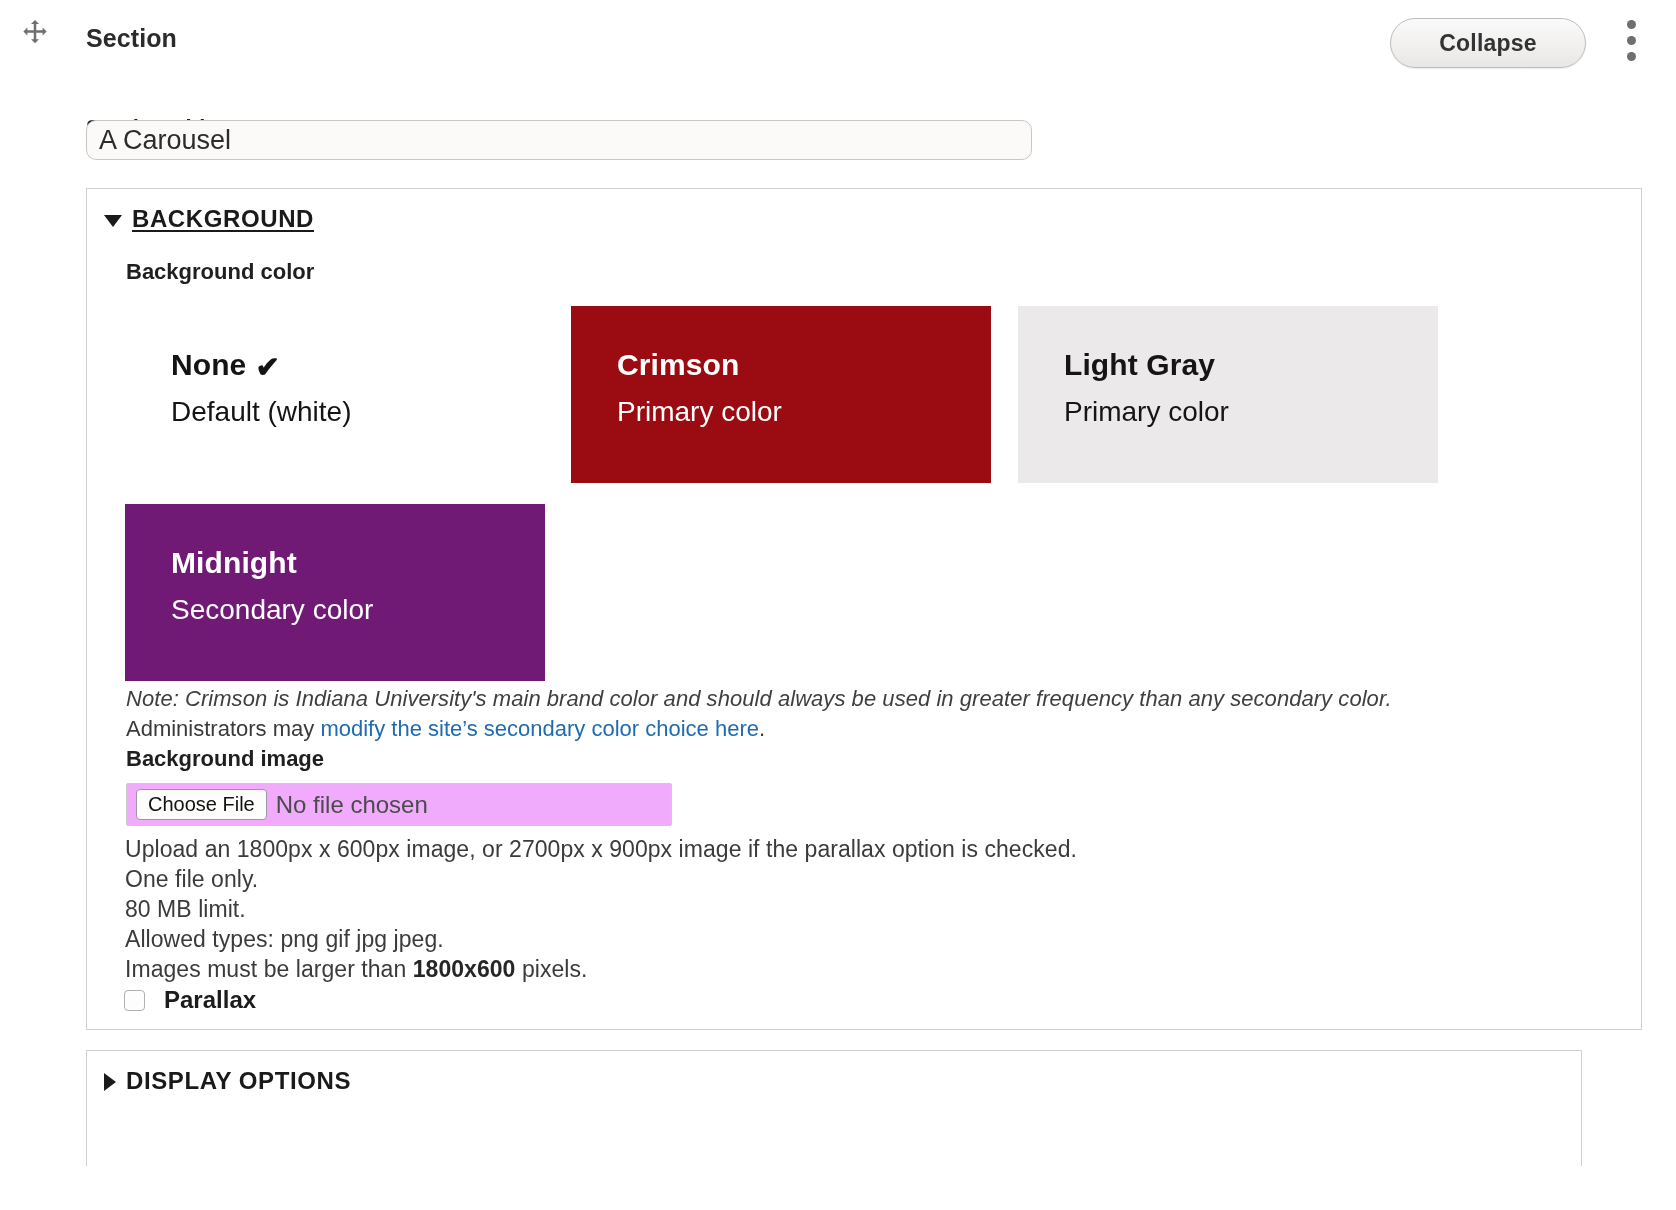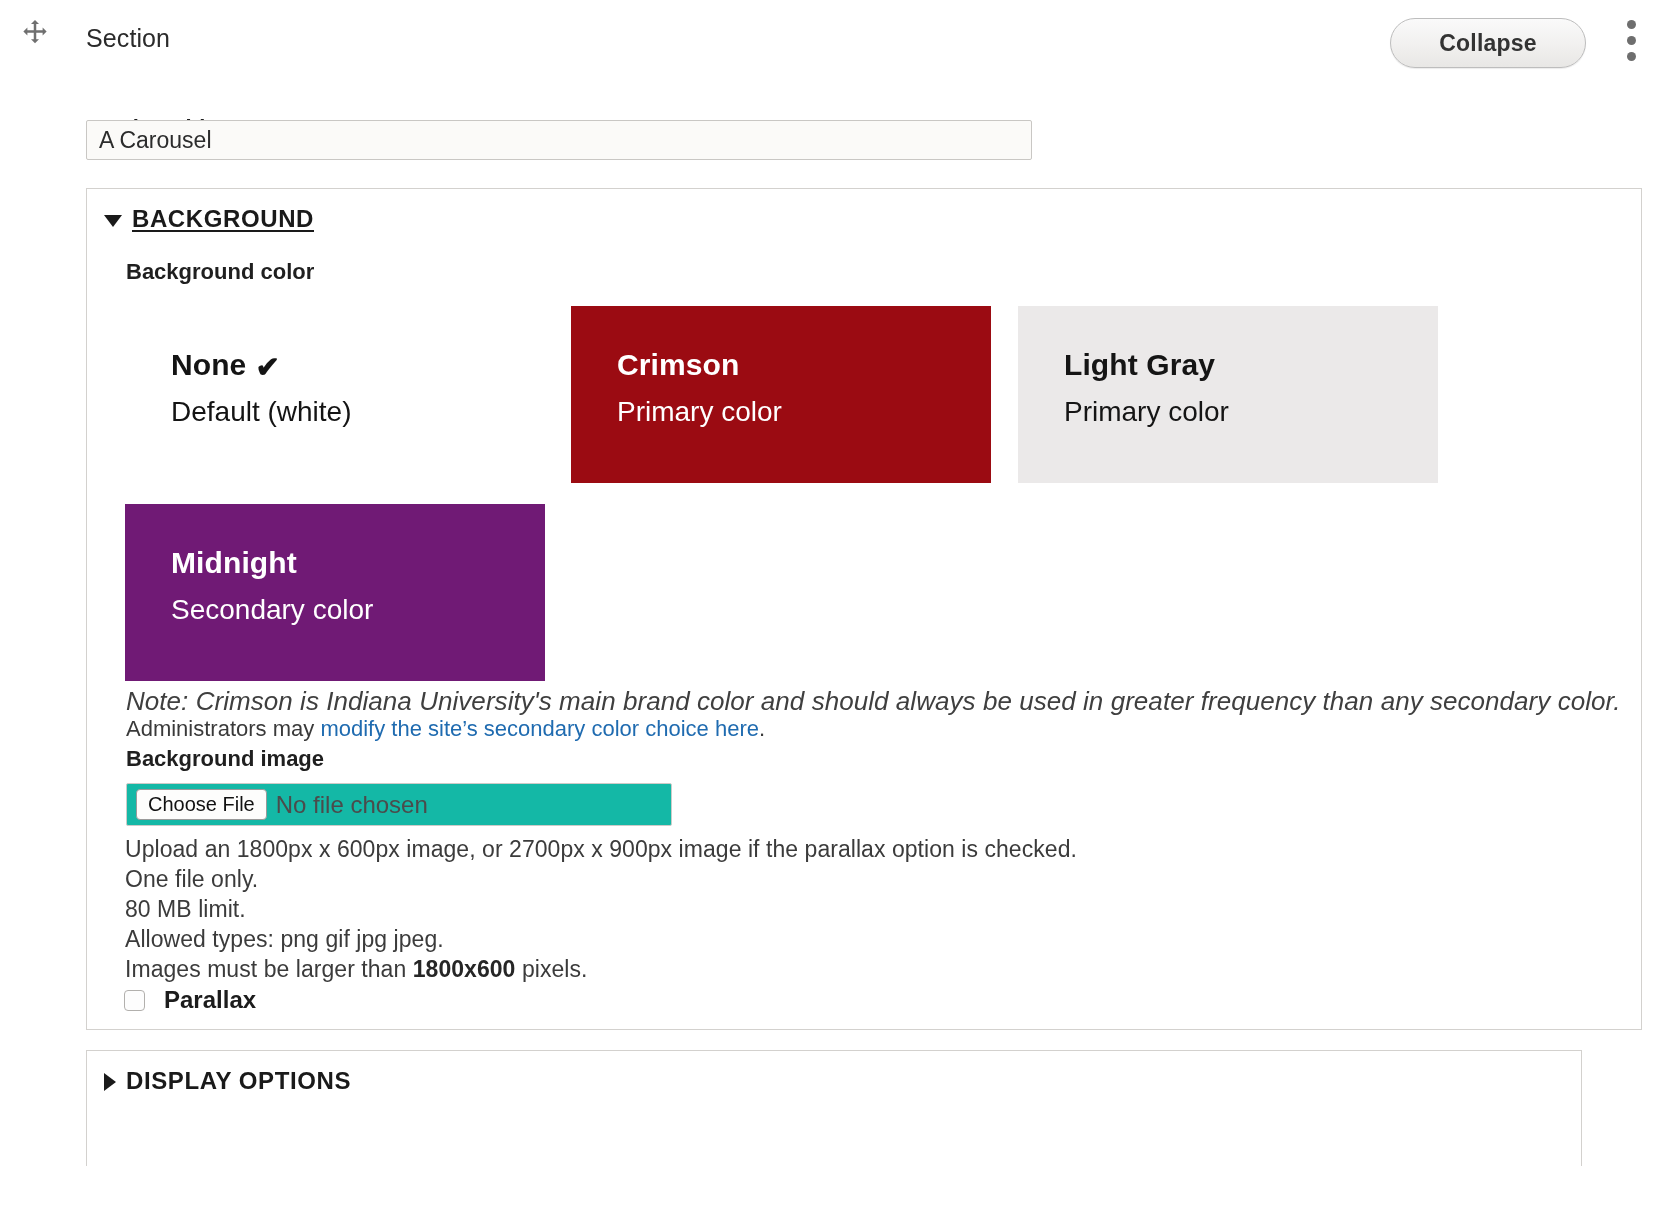--- a/index.html
+++ b/index.html
@@ -30,21 +30,21 @@
     color: #6f6f6f;
     cursor: move;
   }
   .drag-handle svg { display: block; }
   .section-kind {
     position: absolute;
     left: 86px;
     top: 24px;
     font-size: 25px;
     color: #2b2b2b;
-    font-weight: 400;
+    font-weight: 700;
     letter-spacing: .1px;
   }
   .collapse-btn {
     position: absolute;
     right: 90px;
     top: 18px;
     min-width: 196px;
     height: 50px;
     border-radius: 26px;
     border: 1px solid #bdbdbd;
@@ -90,23 +90,23 @@
   }
   .title-input {
     position: absolute;
     left: 86px;
     top: 120px;
     width: 946px;
     height: 40px;
     box-sizing: border-box;
     background: #fbfaf8;
     border: 1px solid #c9c7c4;
-    border-radius: 2px;
+    border-radius: 10px;
     font-family: "Liberation Sans", sans-serif;
-    font-size: 23px;
+    font-size: 27px;
     color: #2c2c2c;
     padding: 8px 12px;
   }
 
   
   .bg-panel {
     position: absolute;
     left: 86px;
     top: 188px;
     width: 1556px;
@@ -195,21 +195,21 @@
   .swatch.lightgray .name, .swatch.lightgray .sub { color: #151515; }
   .swatch.midnight { left: 0; top: 198px; background: #701a75; }
   .swatch.midnight .name, .swatch.midnight .sub { color: #ffffff; }
   .check { font-size: 29px; line-height: 1; }
 
   
   .note {
     position: absolute;
     left: 39px;
     top: 497px;
-    font-size: 26px;
+    font-size: 22px;
     font-style: italic;
     color: #3f3f3f;
     white-space: nowrap;
     letter-spacing: .05px;
   }
   .admin-line {
     position: absolute;
     left: 39px;
     top: 527px;
     font-size: 22px;
@@ -231,21 +231,21 @@
     color: #1f1f1f;
   }
   .file-row {
     position: absolute;
     left: 39px;
     top: 594px;
     width: 546px;
     height: 43px;
     box-sizing: border-box;
     border: 1px solid #cdcbc8;
-    background: #14b8a6;
+    background: #f0abfc;
     display: flex;
     align-items: center;
     padding-left: 9px;
     border-radius: 2px;
   }
   .choose-file {
     background: #fdfdfc;
     border: 1px solid #9a9a9a;
     border-radius: 4px;
     font-family: "Liberation Sans", sans-serif;

